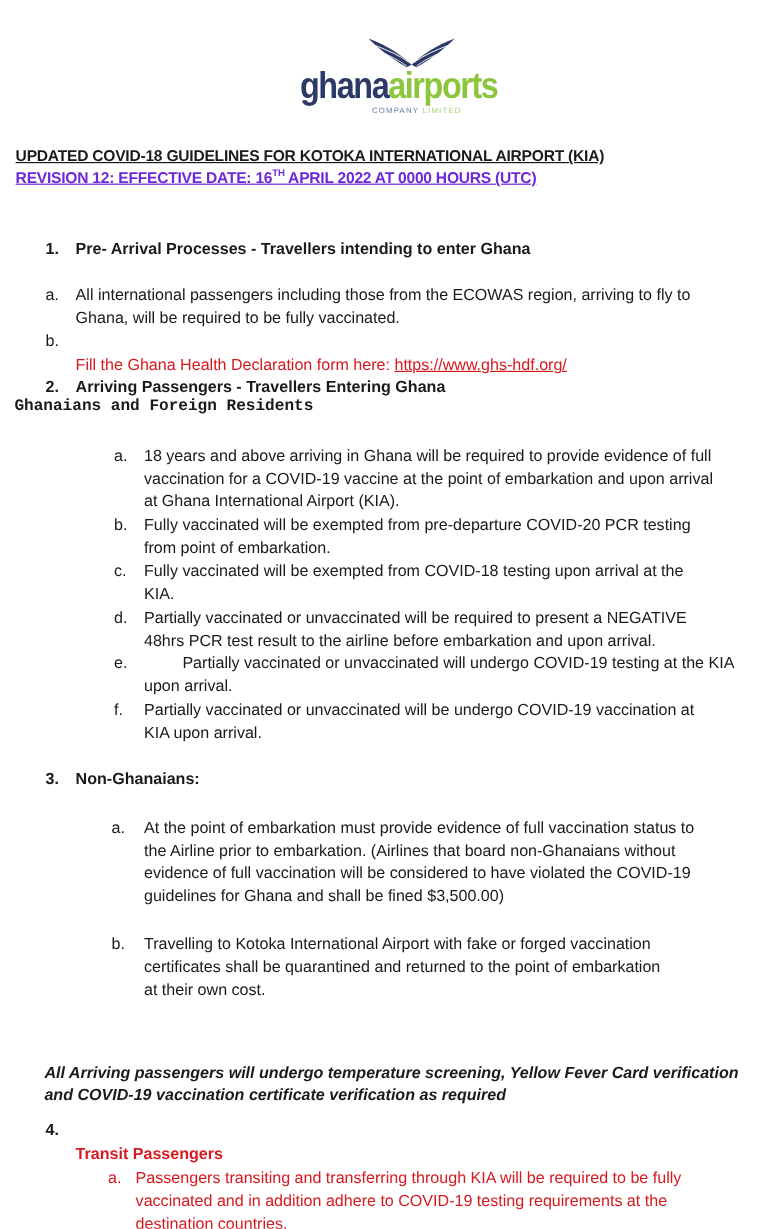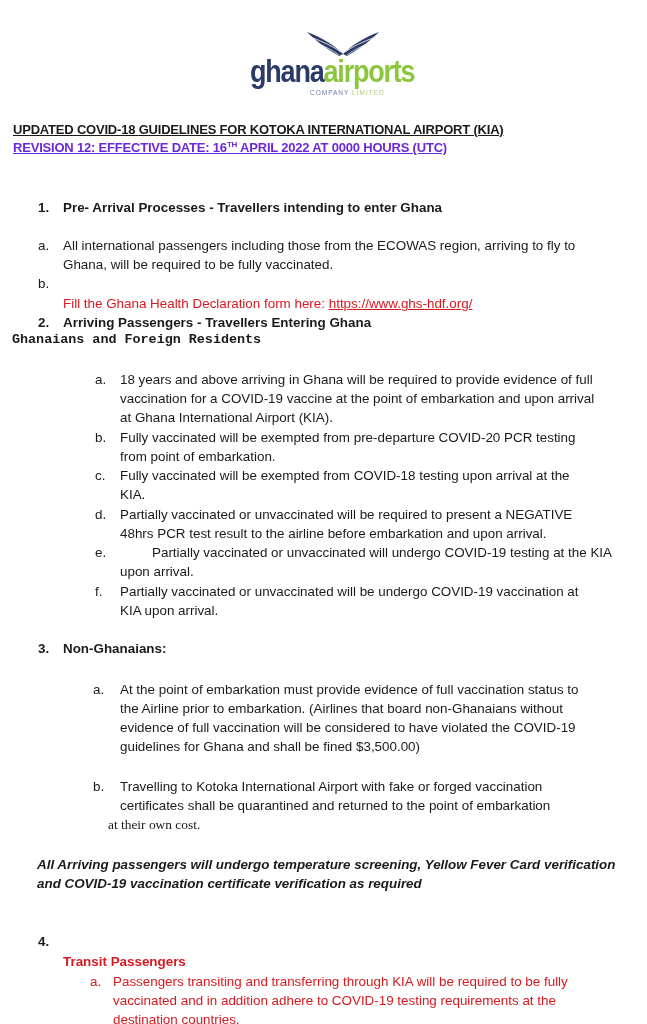--- a/index.html
+++ b/index.html
@@ -15,21 +15,21 @@
   .logo-sub .c { color: #6a7ba8; }
   .logo-sub .l { color: #a9cf7a; }
   .wings { position: absolute; left: 55px; top: 0; width: 76px; height: 30px; }
   .title { left: 13px; top: 122px; font-weight: bold; font-size: 13px; text-decoration: underline; white-space: nowrap; letter-spacing: -0.2px; }
   .revision { left: 13px; top: 140px; font-weight: bold; font-size: 13px; color: #6d28d9; text-decoration: underline; white-space: nowrap; letter-spacing: -0.2px; }
   .revision sup { font-size: 8px; }
   .line { position: absolute; white-space: nowrap; line-height: 18px; }
   .bold { font-weight: bold; }
   .red { color: #d71920; margin-top: 20px; }
   .link { color: #d71920; text-decoration: underline; }
-  .italic-bold { font-weight: bold; font-style: italic; }
+  .italic-bold { font-weight: bold; font-style: italic; margin-top: 29px; }
 </style>
 </head>
 <body>
 
 <div class="abs logo">
   <svg class="wings" viewBox="0 0 76 30">
     <path d="M38 26 C30 18, 18 10, 2 4 C10 12, 20 20, 34 28 Z" fill="#2b3a67"></path>
     <path d="M38 26 C46 18, 58 10, 74 4 C66 12, 56 20, 42 28 Z" fill="#2b3a67"></path>
     <path d="M36 24 C28 18, 18 14, 8 10" stroke="#ffffff" stroke-width="0.8" fill="none"></path>
     <path d="M40 24 C48 18, 58 14, 68 10" stroke="#ffffff" stroke-width="0.8" fill="none"></path>
@@ -92,21 +92,21 @@
 
 <div class="line" style="left:93px; top:681px;">a.</div>
 <div class="line" style="left:120px; top:681px;">At the point of embarkation must provide evidence of full vaccination status to</div>
 <div class="line" style="left:120px; top:700px;">the Airline prior to embarkation. (Airlines that board non-Ghanaians without</div>
 <div class="line" style="left:120px; top:719px;text-align:center;">evidence of full vaccination will be considered to have violated the COVID-19</div>
 <div class="line" style="left:120px; top:738px;">guidelines for Ghana and shall be fined $3,500.00)</div>
 
 <div class="line" style="left:93px; top:778px;">b.</div>
 <div class="line" style="left:120px; top:778px;">Travelling to Kotoka International Airport with fake or forged vaccination</div>
 <div class="line" style="left:120px; top:797px;">certificates shall be quarantined and returned to the point of embarkation</div>
-<div class="line" style="left:108px; top:816px;font-family:Liberation Serif, serif;">at their own cost.</div>
+<div class="line" style="left:120px; top:816px;">at their own cost.</div>
 
 <div class="line italic-bold" style="left:37px; top:856px;">All Arriving passengers will undergo temperature screening, Yellow Fever Card verification</div>
 <div class="line italic-bold" style="left:37px; top:875px;">and COVID-19 vaccination certificate verification as required</div>
 
 <div class="line bold" style="left:38px; top:933px;">4.</div>
 <div class="line bold red" style="left:63px; top:933px;">Transit Passengers</div>
 
 <div class="line red" style="left:90px; top:953px;">a.</div>
 <div class="line red" style="left:113px; top:953px;">Passengers transiting and transferring through KIA  will be required to be fully</div>
 <div class="line red" style="left:113px; top:972px;">vaccinated and in addition adhere to COVID-19 testing requirements at the</div>

